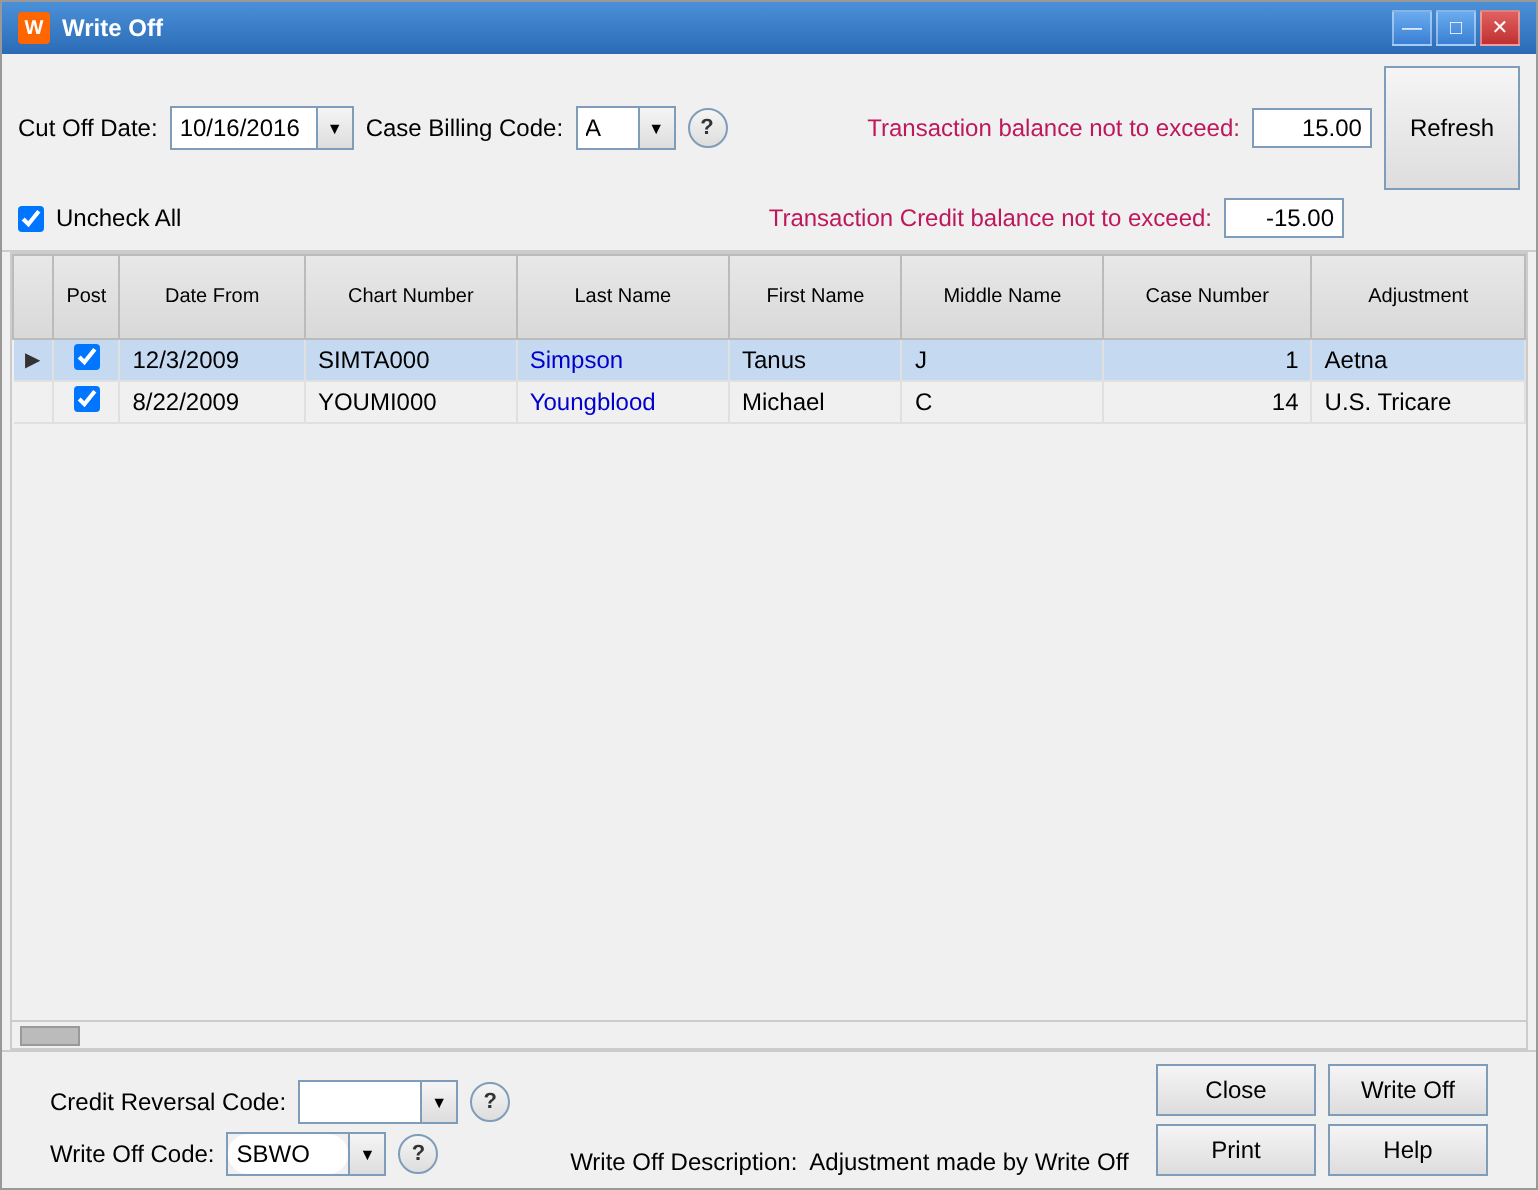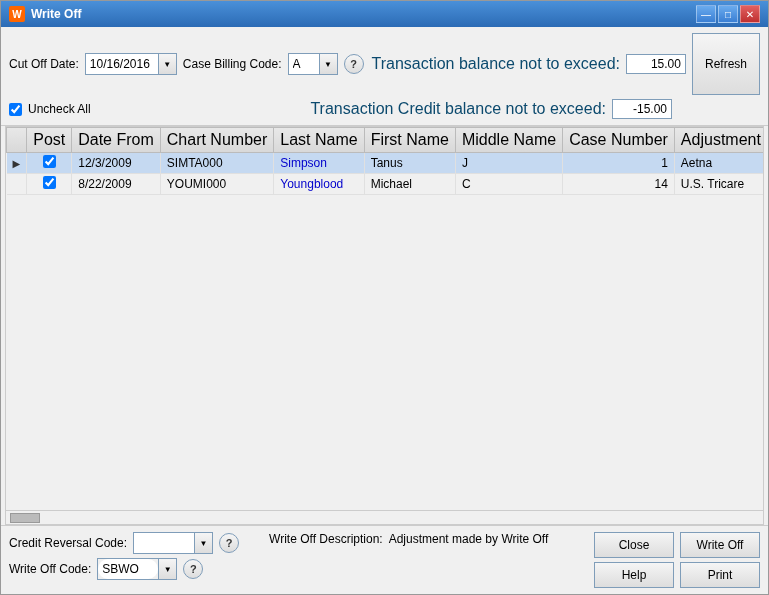--- a/index.html
+++ b/index.html
@@ -88,22 +88,22 @@
       height: 52px;
       padding: 0 12px;
       border: 1px solid #7f9db9;
       background: linear-gradient(to bottom, #f5f5f5, #ddd);
       cursor: pointer;
       font-size: 12px;
       white-space: nowrap;
     }
 
     .balance-label {
-      color: #0c4a6e;
-      font-size: 16px;
+      color: #be185d;
+      font-size: 12px;
     }
 
     .balance-input {
       width: 60px;
       height: 20px;
       border: 1px solid #7f9db9;
       background: white;
       padding: 2px 4px;
       font-size: 12px;
       text-align: right;
@@ -130,26 +130,26 @@
       font-size: 12px;
     }
 
     thead {
       background: linear-gradient(to bottom, #e8e8e8, #d8d8d8);
       position: sticky;
       top: 0;
     }
 
     th {
-      padding: 3px 6px;
+      padding: 15px 6px;
       border: 1px solid #bbb;
       text-align: center;
       font-weight: normal;
       white-space: nowrap;
-      font-size: 16px;
+      font-size: 10px;
       color: #000;
     }
 
     td {
       padding: 2px 6px;
       border-bottom: 1px solid #e0e0e0;
       border-right: 1px solid #e0e0e0;
       font-size: 12px;
       white-space: nowrap;
     }
@@ -165,23 +165,23 @@
     }
 
     .checkbox-cell {
       text-align: center;
       width: 20px;
     }
 
     .bottom-bar {
       background: #f0f0f0;
       border-top: 1px solid #ccc;
-      padding: 6px 8px;
-      display: flex;
-      align-items: flex-start;
+      padding: 6px 24px;
+      display: flex;
+      align-items: flex-end;
       gap: 10px;
       flex-shrink: 0;
     }
 
     .bottom-left {
       display: flex;
       flex-direction: column;
       gap: 4px;
     }
 
@@ -399,18 +399,18 @@
       <label>Write Off Description:</label>
       <span class="description-value">Adjustment made by Write Off</span>
     </div>
 
     <div class="bottom-right">
       <div style="display:flex; gap:6px;">
         <button class="bottom-btn">Close</button>
         <button class="bottom-btn">Write Off</button>
       </div>
       <div style="display:flex; gap:6px;">
+        <button class="bottom-btn">Print</button>
         <button class="bottom-btn">Help</button>
-        <button class="bottom-btn">Print</button>
       </div>
     </div>
   </div>
 </div>
 
 </body></html>

